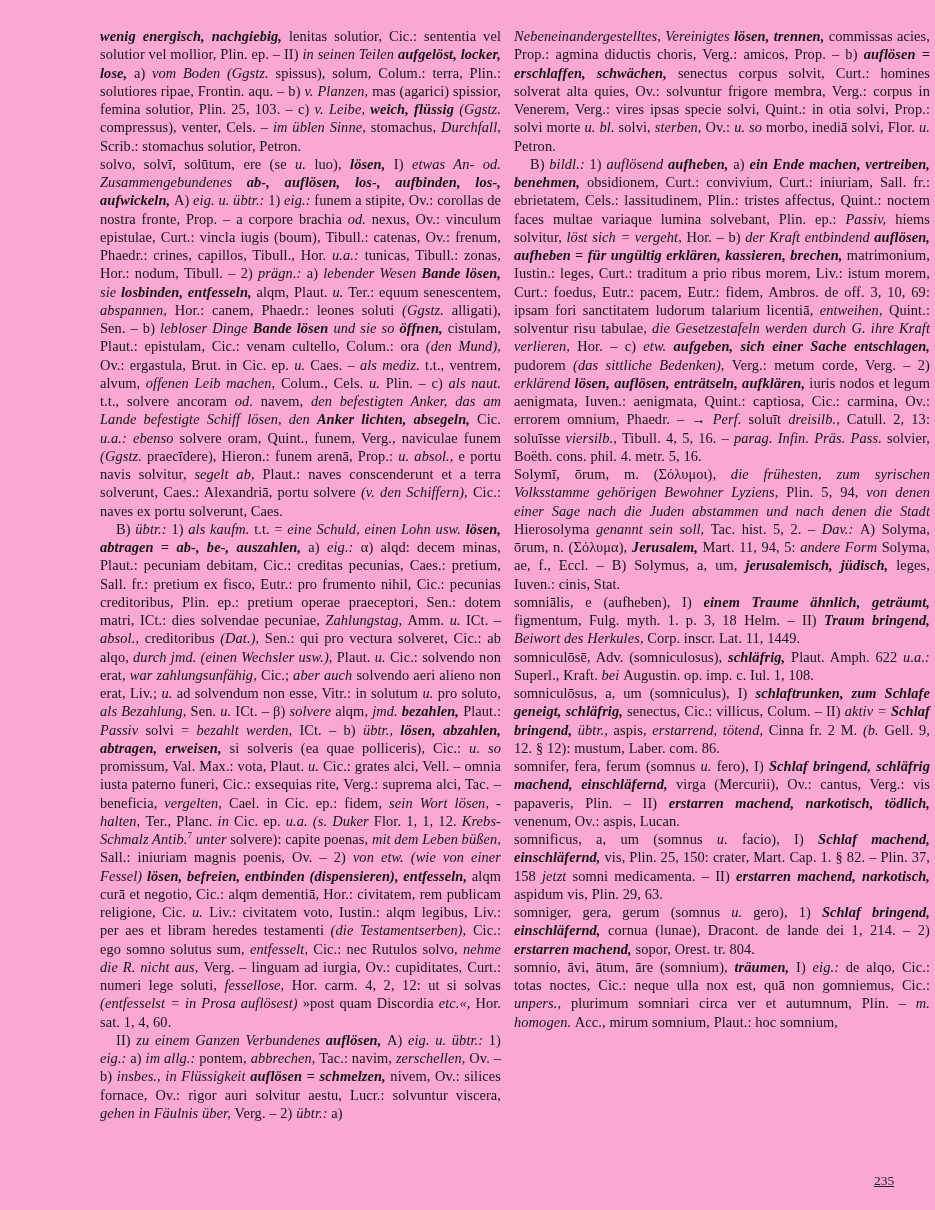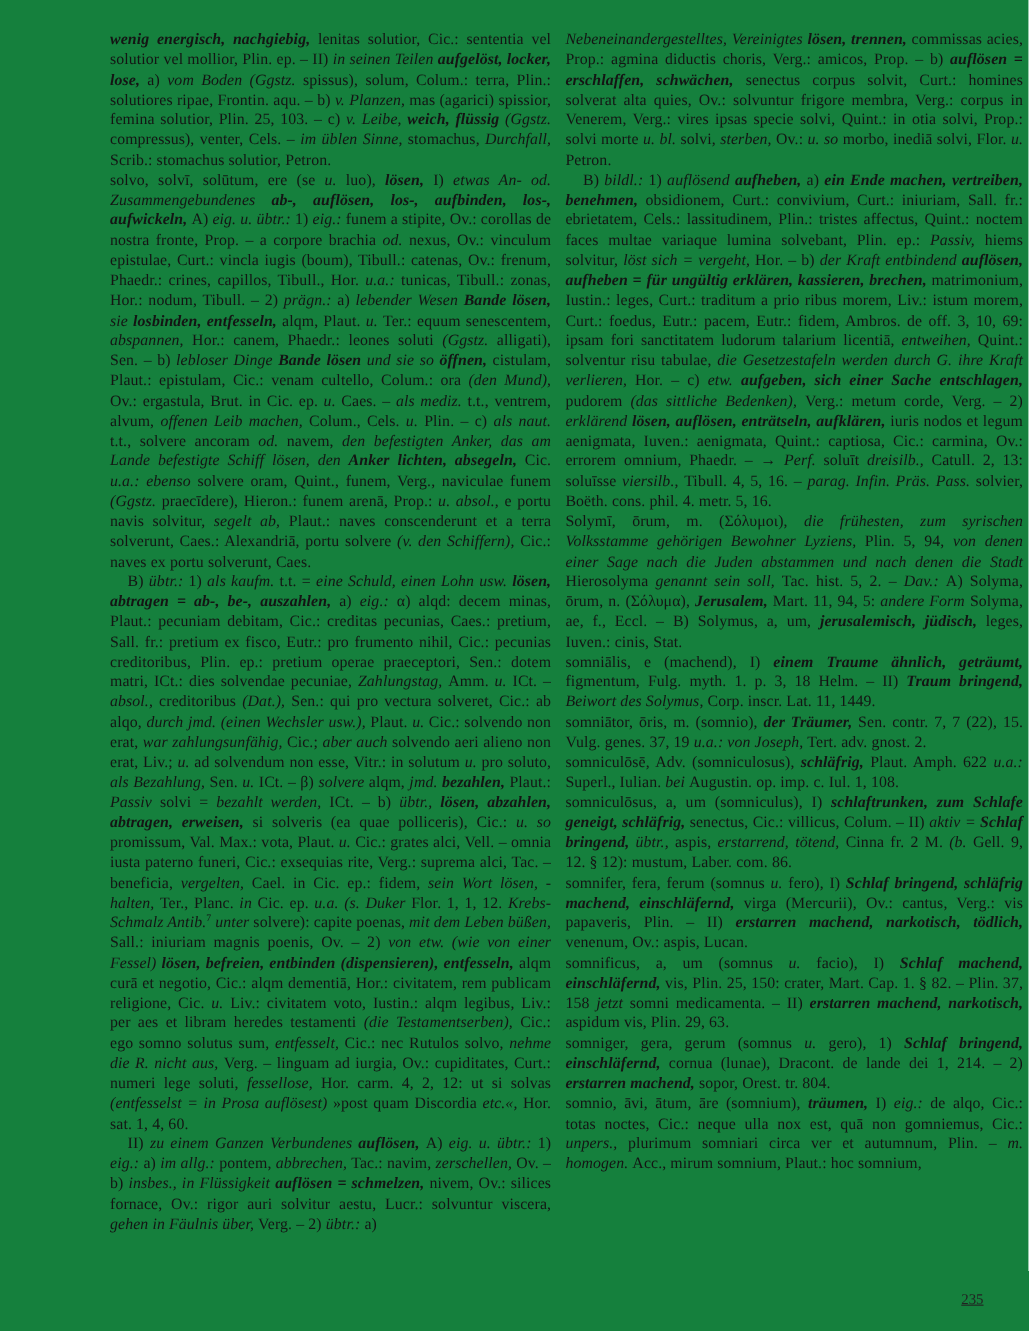--- a/index.html
+++ b/index.html
@@ -4,21 +4,21 @@
 <style>
   html, body {
     margin: 0;
     padding: 0;
     background: #ffffff;
   }
   .page {
     position: relative;
     width: 935px;
     height: 1210px;
-    background: #15803d;
+    background: #f9a8d4;
     font-family: "Liberation Serif", "DejaVu Serif", serif;
     color: #141414;
     overflow: hidden;
   }
   .col {
     position: absolute;
     top: 27px;
     text-align: justify;
     font-size: 14.4px;
     line-height: 18.25px;
@@ -50,23 +50,22 @@
   <div class="col col-left">
       <div class="para"><span class="seg-bi">wenig energisch, nachgiebig, </span><span>lenitas solutior, Cic.: sententia vel solutior vel mollior, Plin. ep. – II) </span><span class="seg-i">in seinen Teilen </span><span class="seg-bi">aufgelöst, locker, lose, </span><span>a) </span><span class="seg-i">vom Boden (Ggstz. </span><span>spissus), solum, Colum.: terra, Plin.: solutiores ripae, Frontin. aqu. – b) </span><span class="seg-i">v. Planzen, </span><span>mas (agarici) spissior, femina solutior, Plin. 25, 103. – c) </span><span class="seg-i">v. Leibe, </span><span class="seg-bi">weich, flüssig </span><span class="seg-i">(Ggstz. </span><span>compressus), venter, Cels. – </span><span class="seg-i">im üblen Sinne, </span><span>stomachus, </span><span class="seg-i">Durchfall, </span><span>Scrib.: stomachus solutior, Petron.</span></div>
       <div class="para"><span class="seg-b">solvo</span><span>, solvī, solūtum, ere (se </span><span class="seg-i">u. </span><span>luo), </span><span class="seg-bi">lösen, </span><span>I) </span><span class="seg-i">etwas An- od. Zusammengebundenes </span><span class="seg-bi">ab-, auflösen, los-, aufbinden, los-, aufwickeln, </span><span>A) </span><span class="seg-i">eig. u. übtr.: </span><span>1) </span><span class="seg-i">eig.: </span><span>funem a stipite, Ov.: corollas de nostra fronte, Prop. – a corpore brachia </span><span class="seg-i">od. </span><span>nexus, Ov.: vinculum epistulae, Curt.: vincla iugis (boum), Tibull.: catenas, Ov.: frenum, Phaedr.: crines, capillos, Tibull., Hor. </span><span class="seg-i">u.a.: </span><span>tunicas, Tibull.: zonas, Hor.: nodum, Tibull. – 2) </span><span class="seg-i">prägn.: </span><span>a) </span><span class="seg-i">lebender Wesen </span><span class="seg-bi">Bande lösen, </span><span class="seg-i">sie </span><span class="seg-bi">losbinden, entfesseln, </span><span>alqm, Plaut. </span><span class="seg-i">u. </span><span>Ter.: equum senescentem, </span><span class="seg-i">abspannen, </span><span>Hor.: canem, Phaedr.: leones soluti </span><span class="seg-i">(Ggstz. </span><span>alligati), Sen. – b) </span><span class="seg-i">lebloser Dinge </span><span class="seg-bi">Bande lösen </span><span class="seg-i">und sie so </span><span class="seg-bi">öffnen, </span><span>cistulam, Plaut.: epistulam, Cic.: venam cultello, Colum.: ora </span><span class="seg-i">(den Mund), </span><span>Ov.: ergastula, Brut. in Cic. ep. </span><span class="seg-i">u. </span><span>Caes. – </span><span class="seg-i">als mediz. </span><span>t.t., ventrem, alvum, </span><span class="seg-i">offenen Leib machen, </span><span>Colum., Cels. </span><span class="seg-i">u. </span><span>Plin. – c) </span><span class="seg-i">als naut. </span><span>t.t., solvere ancoram </span><span class="seg-i">od. </span><span>navem, </span><span class="seg-i">den befestigten Anker, das am Lande befestigte Schiff lösen, den </span><span class="seg-bi">Anker lichten, absegeln, </span><span>Cic. </span><span class="seg-i">u.a.: ebenso </span><span>solvere oram, Quint., funem, Verg., naviculae funem </span><span class="seg-i">(Ggstz. </span><span>praecīdere), Hieron.: funem arenā, Prop.: </span><span class="seg-i">u. absol., </span><span>e portu navis solvitur, </span><span class="seg-i">segelt ab, </span><span>Plaut.: naves conscenderunt et a terra solverunt, Caes.: Alexandriā, portu solvere </span><span class="seg-i">(v. den Schiffern), </span><span>Cic.: naves ex portu solverunt, Caes.</span></div>
       <div class="para indent"><span>B) </span><span class="seg-i">übtr.: </span><span>1) </span><span class="seg-i">als kaufm. </span><span>t.t. = </span><span class="seg-i">eine Schuld, einen Lohn usw. </span><span class="seg-bi">lösen, abtragen = ab-, be-, auszahlen, </span><span>a) </span><span class="seg-i">eig.: </span><span>α) alqd: decem minas, Plaut.: pecuniam debitam, Cic.: creditas pecunias, Caes.: pretium, Sall. fr.: pretium ex fisco, Eutr.: pro frumento nihil, Cic.: pecunias creditoribus, Plin. ep.: pretium operae praeceptori, Sen.: dotem matri, ICt.: dies solvendae pecuniae, </span><span class="seg-i">Zahlungstag, </span><span>Amm. </span><span class="seg-i">u. </span><span>ICt. – </span><span class="seg-i">absol., </span><span>creditoribus </span><span class="seg-i">(Dat.), </span><span>Sen.: qui pro vectura solveret, Cic.: ab alqo, </span><span class="seg-i">durch jmd. (einen Wechsler usw.), </span><span>Plaut. </span><span class="seg-i">u. </span><span>Cic.: solvendo non erat, </span><span class="seg-i">war zahlungsunfähig, </span><span>Cic.; </span><span class="seg-i">aber auch </span><span>solvendo aeri alieno non erat, Liv.; </span><span class="seg-i">u. </span><span>ad solvendum non esse, Vitr.: in solutum </span><span class="seg-i">u. </span><span>pro soluto, </span><span class="seg-i">als Bezahlung, </span><span>Sen. </span><span class="seg-i">u. </span><span>ICt. – β) </span><span class="seg-i">solvere </span><span>alqm, </span><span class="seg-i">jmd. </span><span class="seg-bi">bezahlen, </span><span>Plaut.: </span><span class="seg-i">Passiv </span><span>solvi = </span><span class="seg-i">bezahlt werden, </span><span>ICt. – b) </span><span class="seg-i">übtr., </span><span class="seg-bi">lösen, abzahlen, abtragen, erweisen, </span><span>si solveris (ea quae polliceris), Cic.: </span><span class="seg-i">u. so </span><span>promissum, Val. Max.: vota, Plaut. </span><span class="seg-i">u. </span><span>Cic.: grates alci, Vell. – omnia iusta paterno funeri, Cic.: exsequias rite, Verg.: suprema alci, Tac. – beneficia, </span><span class="seg-i">vergelten, </span><span>Cael. in Cic. ep.: fidem, </span><span class="seg-i">sein Wort lösen, -halten, </span><span>Ter., Planc. </span><span class="seg-i">in </span><span>Cic. ep. </span><span class="seg-i">u.a. (s. Duker </span><span>Flor. 1, 1, 12. </span><span class="seg-i">Krebs-Schmalz Antib.</span><span class="seg-sup">7</span><span class="seg-i"> unter </span><span>solvere): capite poenas, </span><span class="seg-i">mit dem Leben büßen, </span><span>Sall.: iniuriam magnis poenis, Ov. – 2) </span><span class="seg-i">von etw. (wie von einer Fessel) </span><span class="seg-bi">lösen, befreien, entbinden (dispensieren), entfesseln, </span><span>alqm curā et negotio, Cic.: alqm dementiā, Hor.: civitatem, rem publicam religione, Cic. </span><span class="seg-i">u. </span><span>Liv.: civitatem voto, Iustin.: alqm legibus, Liv.: per aes et libram heredes testamenti </span><span class="seg-i">(die Testamentserben), </span><span>Cic.: ego somno solutus sum, </span><span class="seg-i">entfesselt, </span><span>Cic.: nec Rutulos solvo, </span><span class="seg-i">nehme die R. nicht aus, </span><span>Verg. – linguam ad iurgia, Ov.: cupiditates, Curt.: numeri lege soluti, </span><span class="seg-i">fessellose, </span><span>Hor. carm. 4, 2, 12: ut si solvas </span><span class="seg-i">(entfesselst = in Prosa auflösest) </span><span>»post quam Discordia </span><span class="seg-i">etc.«, </span><span>Hor. sat. 1, 4, 60.</span></div>
       <div class="para indent"><span>II) </span><span class="seg-i">zu einem Ganzen Verbundenes </span><span class="seg-bi">auflösen, </span><span>A) </span><span class="seg-i">eig. u. übtr.: </span><span>1) </span><span class="seg-i">eig.: </span><span>a) </span><span class="seg-i">im allg.: </span><span>pontem, </span><span class="seg-i">abbrechen, </span><span>Tac.: navim, </span><span class="seg-i">zerschellen, </span><span>Ov. – b) </span><span class="seg-i">insbes., in Flüssigkeit </span><span class="seg-bi">auflösen = schmelzen, </span><span>nivem, Ov.: silices fornace, Ov.: rigor auri solvitur aestu, Lucr.: solvuntur viscera, </span><span class="seg-i">gehen in Fäulnis über, </span><span>Verg. – 2) </span><span class="seg-i">übtr.: </span><span>a)</span></div>
     </div>
   <div class="col col-right">
       <div class="para"><span class="seg-i">Nebeneinandergestelltes, Vereinigtes </span><span class="seg-bi">lösen, trennen, </span><span>commissas acies, Prop.: agmina diductis choris, Verg.: amicos, Prop. – b) </span><span class="seg-bi">auflösen = erschlaffen, schwächen, </span><span>senectus corpus solvit, Curt.: homines solverat alta quies, Ov.: solvuntur frigore membra, Verg.: corpus in Venerem, Verg.: vires ipsas specie solvi, Quint.: in otia solvi, Prop.: solvi morte </span><span class="seg-i">u. bl. </span><span>solvi, </span><span class="seg-i">sterben, </span><span>Ov.: </span><span class="seg-i">u. so </span><span>morbo, inediā solvi, Flor. </span><span class="seg-i">u. </span><span>Petron.</span></div>
       <div class="para indent"><span>B) </span><span class="seg-i">bildl.: </span><span>1) </span><span class="seg-i">auflösend </span><span class="seg-bi">aufheben, </span><span>a) </span><span class="seg-bi">ein Ende machen, vertreiben, benehmen, </span><span>obsidionem, Curt.: convivium, Curt.: iniuriam, Sall. fr.: ebrietatem, Cels.: lassitudinem, Plin.: tristes affectus, Quint.: noctem faces multae variaque lumina solvebant, Plin. ep.: </span><span class="seg-i">Passiv, </span><span>hiems solvitur, </span><span class="seg-i">löst sich = vergeht, </span><span>Hor. – b) </span><span class="seg-i">der Kraft entbindend </span><span class="seg-bi">auflösen, aufheben = für ungültig erklären, kassieren, brechen, </span><span>matrimonium, Iustin.: leges, Curt.: traditum a prio ribus morem, Liv.: istum morem, Curt.: foedus, Eutr.: pacem, Eutr.: fidem, Ambros. de off. 3, 10, 69: ipsam fori sanctitatem ludorum talarium licentiā, </span><span class="seg-i">entweihen, </span><span>Quint.: solventur risu tabulae, </span><span class="seg-i">die Gesetzestafeln werden durch G. ihre Kraft verlieren, </span><span>Hor. – c) </span><span class="seg-i">etw. </span><span class="seg-bi">aufgeben, sich einer Sache entschlagen, </span><span>pudorem </span><span class="seg-i">(das sittliche Bedenken), </span><span>Verg.: metum corde, Verg. – 2) </span><span class="seg-i">erklärend </span><span class="seg-bi">lösen, auflösen, enträtseln, aufklären, </span><span>iuris nodos et legum aenigmata, Iuven.: aenigmata, Quint.: captiosa, Cic.: carmina, Ov.: errorem omnium, Phaedr. – → </span><span class="seg-i">Perf. </span><span>soluīt </span><span class="seg-i">dreisilb., </span><span>Catull. 2, 13: soluīsse </span><span class="seg-i">viersilb., </span><span>Tibull. 4, 5, 16. – </span><span class="seg-i">parag. Infin. Präs. Pass. </span><span>solvier, Boëth. cons. phil. 4. metr. 5, 16.</span></div>
       <div class="para"><span class="seg-b">Solymī</span><span>, ōrum, m. (Σόλυμοι), </span><span class="seg-i">die frühesten, zum syrischen Volksstamme gehörigen Bewohner Lyziens, </span><span>Plin. 5, 94, </span><span class="seg-i">von denen einer Sage nach die Juden abstammen und nach denen die Stadt </span><span>Hierosolyma </span><span class="seg-i">genannt sein soll, </span><span>Tac. hist. 5, 2. – </span><span class="seg-i">Dav.: </span><span>A) </span><span class="seg-b">Solyma</span><span>, ōrum, n. (Σόλυμα), </span><span class="seg-bi">Jerusalem, </span><span>Mart. 11, 94, 5: </span><span class="seg-i">andere Form </span><span>Solyma, ae, f., Eccl. – B) </span><span class="seg-b">Solymus</span><span>, a, um, </span><span class="seg-bi">jerusalemisch, jüdisch, </span><span>leges, Iuven.: cinis, Stat.</span></div>
-      <div class="para"><span class="seg-b">somniālis</span><span>, e (machend), I) </span><span class="seg-bi">einem Traume ähnlich, geträumt, </span><span>figmentum, Fulg. myth. 1. p. 3, 18 Helm. – II) </span><span class="seg-bi">Traum bringend, </span><span class="seg-i">Beiwort des Solymus, </span><span>Corp. inscr. Lat. 11, 1449.</span></div>
-      <div class="para"><span class="seg-b">somniātor</span><span>, ōris, m. (somnio), </span><span class="seg-bi">der Träumer, </span><span>Sen. contr. 7, 7 (22), 15. Vulg. genes. 37, 19 </span><span class="seg-i">u.a.: von Joseph, </span><span>Tert. adv. gnost. 2.</span></div>
-      <div class="para"><span class="seg-b">somniculōsē</span><span>, Adv. (somniculosus), </span><span class="seg-bi">schläfrig, </span><span>Plaut. Amph. 622 </span><span class="seg-i">u.a.: </span><span>Superl., Iulian. </span><span class="seg-i">bei </span><span>Augustin. op. imp. c. Iul. 1, 108.</span></div>
+      <div class="para"><span class="seg-b">somniālis</span><span>, e (aufheben), I) </span><span class="seg-bi">einem Traume ähnlich, geträumt, </span><span>figmentum, Fulg. myth. 1. p. 3, 18 Helm. – II) </span><span class="seg-bi">Traum bringend, </span><span class="seg-i">Beiwort des Herkules, </span><span>Corp. inscr. Lat. 11, 1449.</span></div>
+      <div class="para"><span class="seg-b">somniculōsē</span><span>, Adv. (somniculosus), </span><span class="seg-bi">schläfrig, </span><span>Plaut. Amph. 622 </span><span class="seg-i">u.a.: </span><span>Superl., Kraft. </span><span class="seg-i">bei </span><span>Augustin. op. imp. c. Iul. 1, 108.</span></div>
       <div class="para"><span class="seg-b">somniculōsus</span><span>, a, um (somniculus), I) </span><span class="seg-bi">schlaftrunken, zum Schlafe geneigt, schläfrig, </span><span>senectus, Cic.: villicus, Colum. – II) </span><span class="seg-i">aktiv = </span><span class="seg-bi">Schlaf bringend, </span><span class="seg-i">übtr., </span><span>aspis, </span><span class="seg-i">erstarrend, tötend, </span><span>Cinna fr. 2 M. </span><span class="seg-i">(b. </span><span>Gell. 9, 12. § 12): mustum, Laber. com. 86.</span></div>
       <div class="para"><span class="seg-b">somnifer</span><span>, fera, ferum (somnus </span><span class="seg-i">u. </span><span>fero), I) </span><span class="seg-bi">Schlaf bringend, schläfrig machend, einschläfernd, </span><span>virga (Mercurii), Ov.: cantus, Verg.: vis papaveris, Plin. – II) </span><span class="seg-bi">erstarren machend, narkotisch, tödlich, </span><span>venenum, Ov.: aspis, Lucan.</span></div>
       <div class="para"><span class="seg-b">somnificus</span><span>, a, um (somnus </span><span class="seg-i">u. </span><span>facio), I) </span><span class="seg-bi">Schlaf machend, einschläfernd, </span><span>vis, Plin. 25, 150: crater, Mart. Cap. 1. § 82. – Plin. 37, 158 </span><span class="seg-i">jetzt </span><span>somni medicamenta. – II) </span><span class="seg-bi">erstarren machend, narkotisch, </span><span>aspidum vis, Plin. 29, 63.</span></div>
       <div class="para"><span class="seg-b">somniger</span><span>, gera, gerum (somnus </span><span class="seg-i">u. </span><span>gero), 1) </span><span class="seg-bi">Schlaf bringend, einschläfernd, </span><span>cornua (lunae), Dracont. de lande dei 1, 214. – 2) </span><span class="seg-bi">erstarren machend, </span><span>sopor, Orest. tr. 804.</span></div>
       <div class="para"><span class="seg-b">somnio</span><span>, āvi, ātum, āre (somnium), </span><span class="seg-bi">träumen, </span><span>I) </span><span class="seg-i">eig.: </span><span>de alqo, Cic.: totas noctes, Cic.: neque ulla nox est, quā non gomniemus, Cic.: </span><span class="seg-i">unpers., </span><span>plurimum somniari circa ver et autumnum, Plin. – </span><span class="seg-i">m. homogen. </span><span>Acc., mirum somnium, Plaut.: hoc somnium,</span></div>
     </div>
   <div class="page-number">235</div>
 </div>
 
 </body></html>

